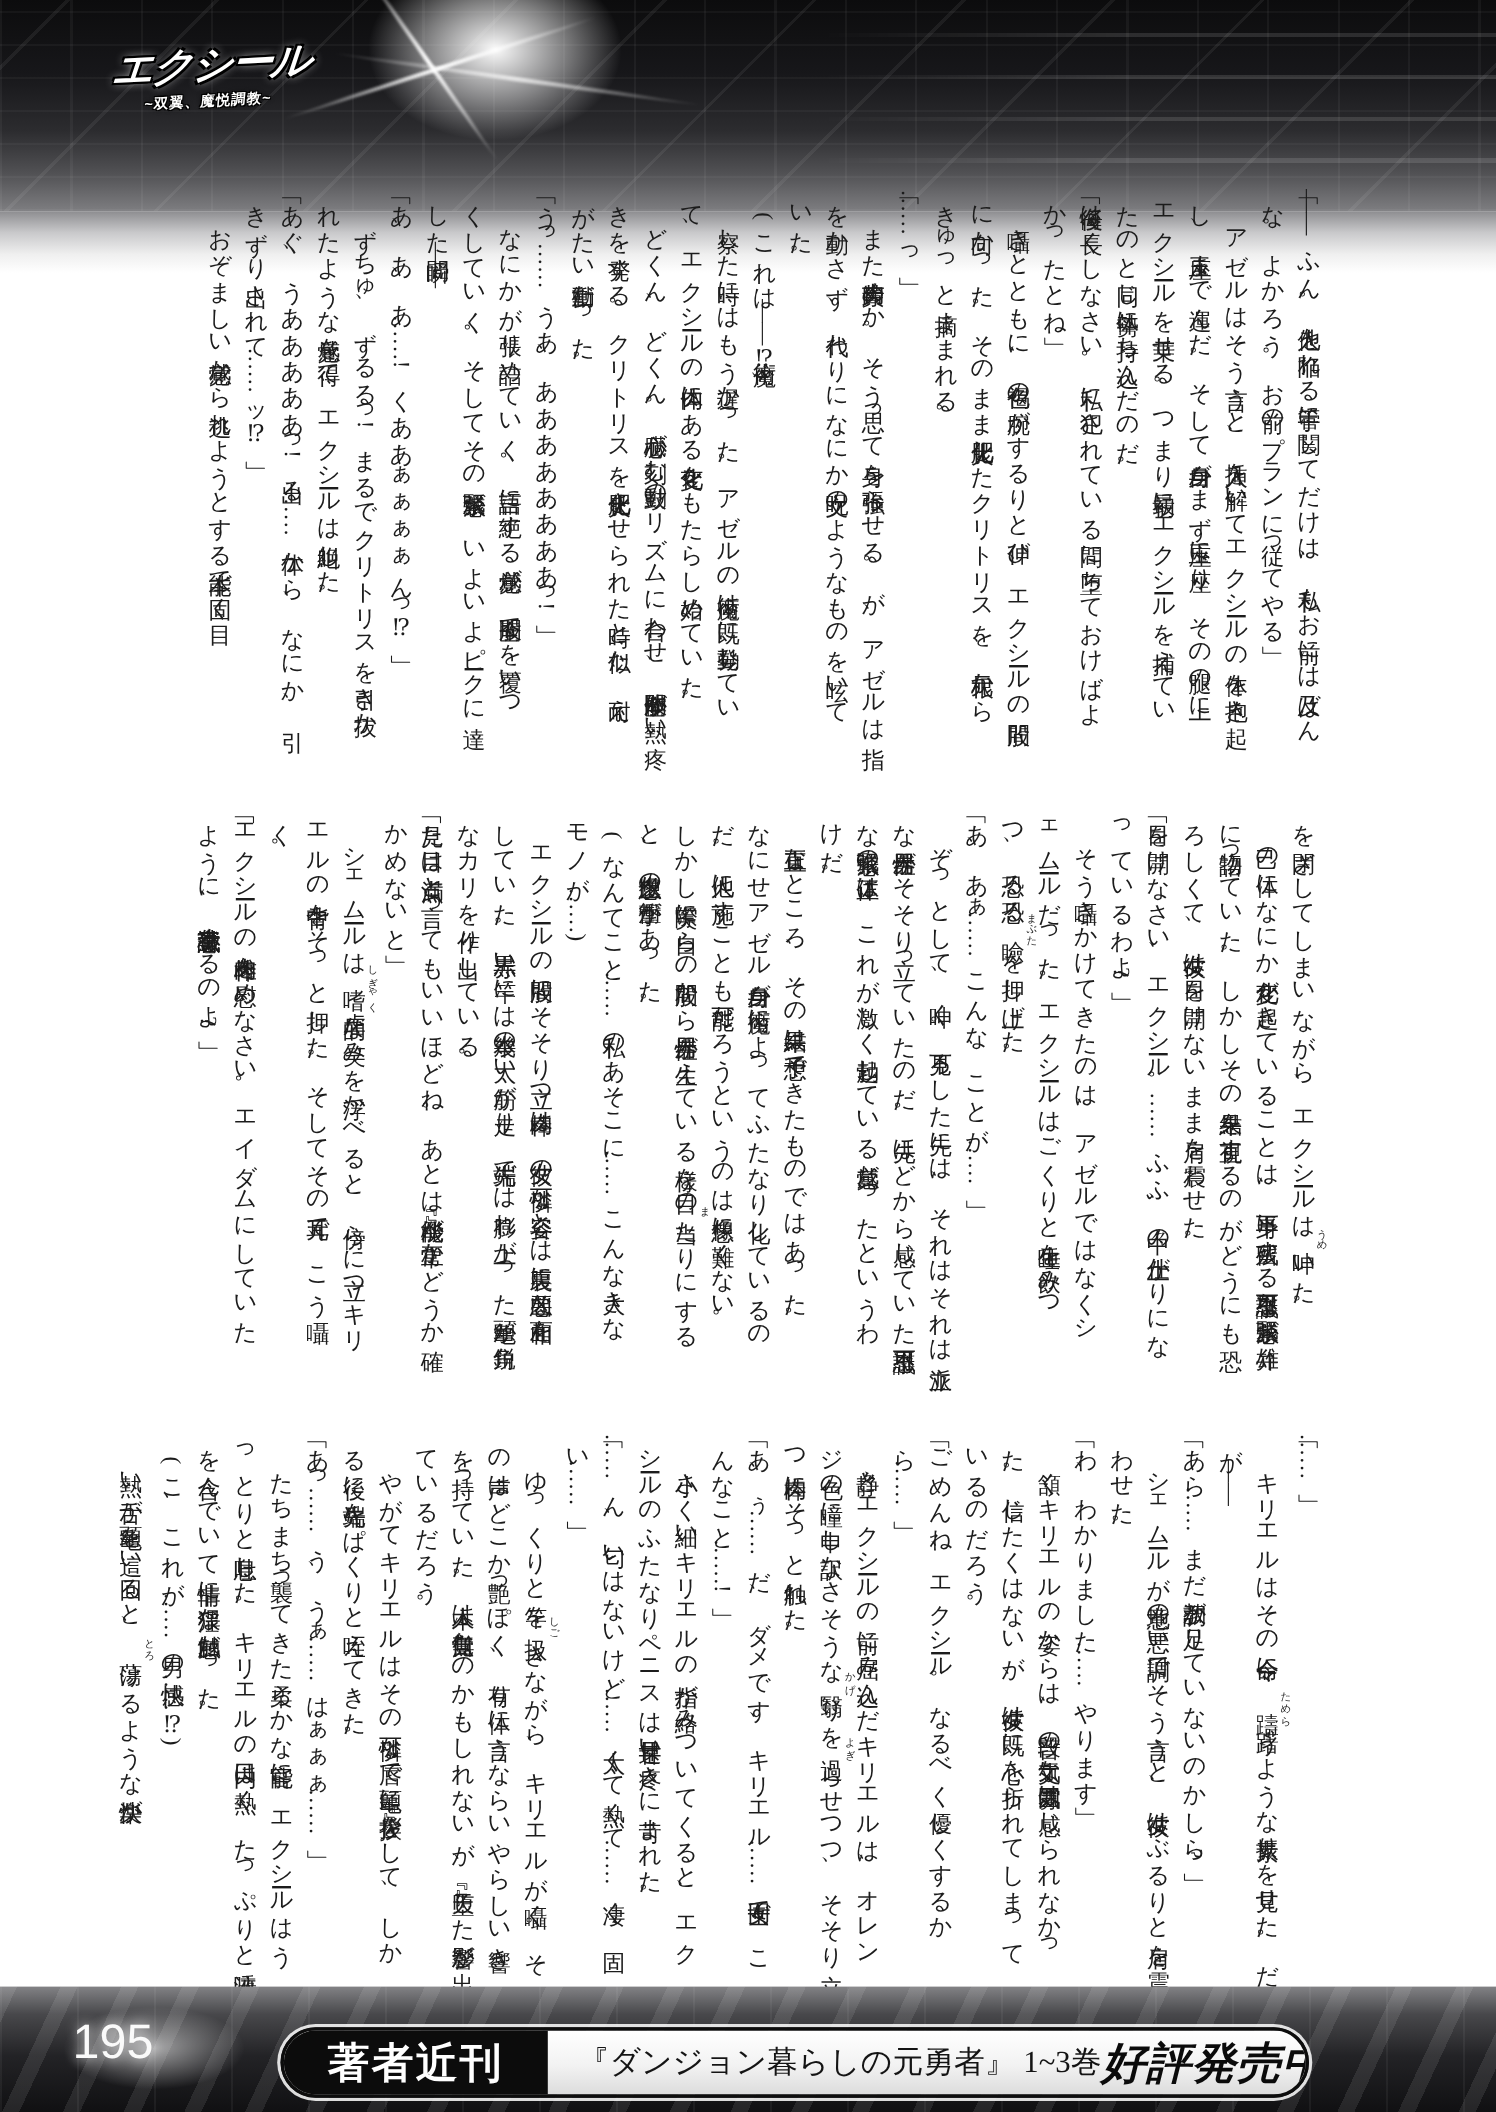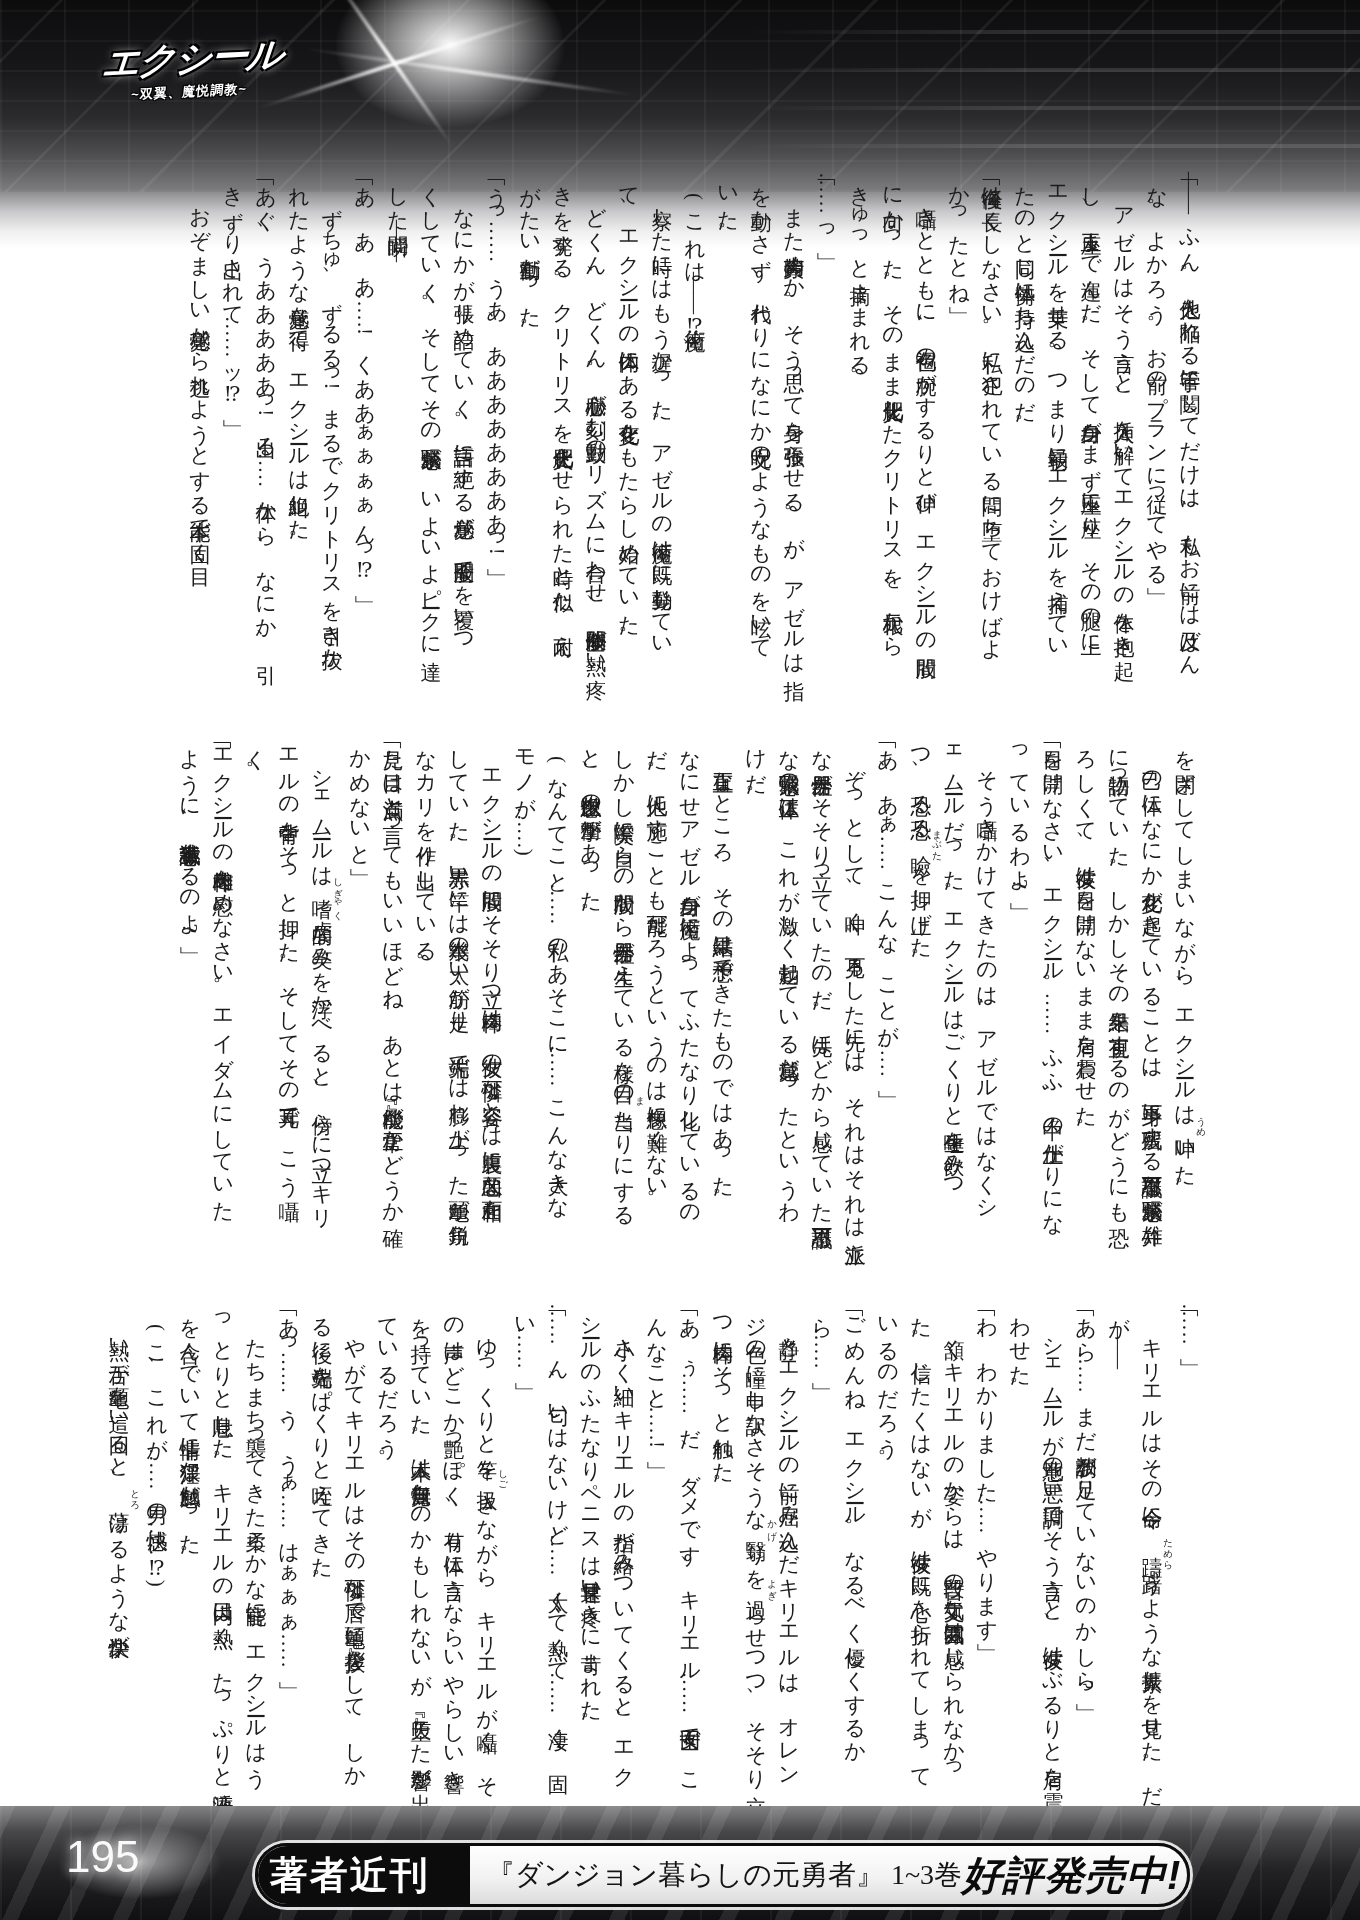--- a/index.html
+++ b/index.html
@@ -54,25 +54,25 @@
     repeating-linear-gradient(90deg, rgba(255,255,255,.05) 0 2px, transparent 2px 70px);}
   .pagenum-glow{position:absolute;left:30px;top:1812px;width:220px;height:100px;
     background:radial-gradient(closest-side, rgba(255,255,255,.55), rgba(255,255,255,0) 75%);}
   .pagenum{position:absolute;left:66px;top:1832px;
     font-family:Liberation Sans, sans-serif;font-size:44px;color:#fafafa;
     text-shadow:0 0 12px rgba(255,255,255,.9);}
 
   .promo-bar{position:absolute;left:255px;top:1843px;width:935px;height:64px;box-sizing:border-box;
     background:linear-gradient(180deg,#ffffff 0%,#f2f2f2 55%,#dcdcdc 100%);
     border:3px solid #0d0d0d;border-radius:32px;display:flex;align-items:center;overflow:hidden;
-    box-shadow:0 0 0 3px rgba(255,255,255,.85);justify-content:center;}
+    box-shadow:0 0 0 3px rgba(255,255,255,.85);}
   .promo-label{background:#0c0c0c;color:#ffffff;height:100%;display:flex;align-items:center;
     padding:0 40px;font-family:"Liberation Sans","DejaVu Sans",sans-serif;font-weight:bold;
     font-size:38px;letter-spacing:2px;border-radius:26px 0 0 26px;white-space:nowrap;}
-  .promo-book{font-size:28px;color:#141414;padding-left:17px;white-space:nowrap;
+  .promo-book{font-size:28px;color:#141414;padding-left:28px;white-space:nowrap;
     font-family:"Liberation Serif","DejaVu Serif",serif;}
   .promo-sale{margin-left:auto;padding-right:34px;white-space:nowrap;
     font-family:"Liberation Sans","DejaVu Sans",sans-serif;font-weight:bold;font-style:italic;
     font-size:40px;color:#0b0b0b;letter-spacing:1px;}
 </style>
 </head>
 <body>
 
 <div class="page">
 

